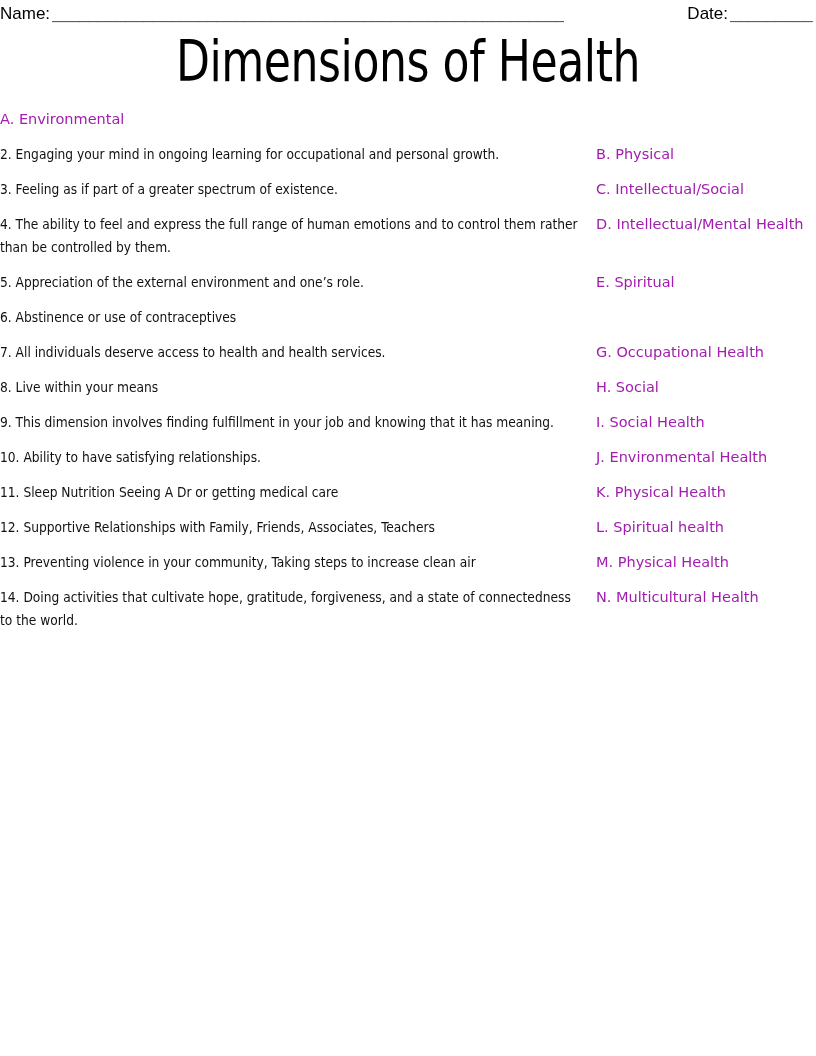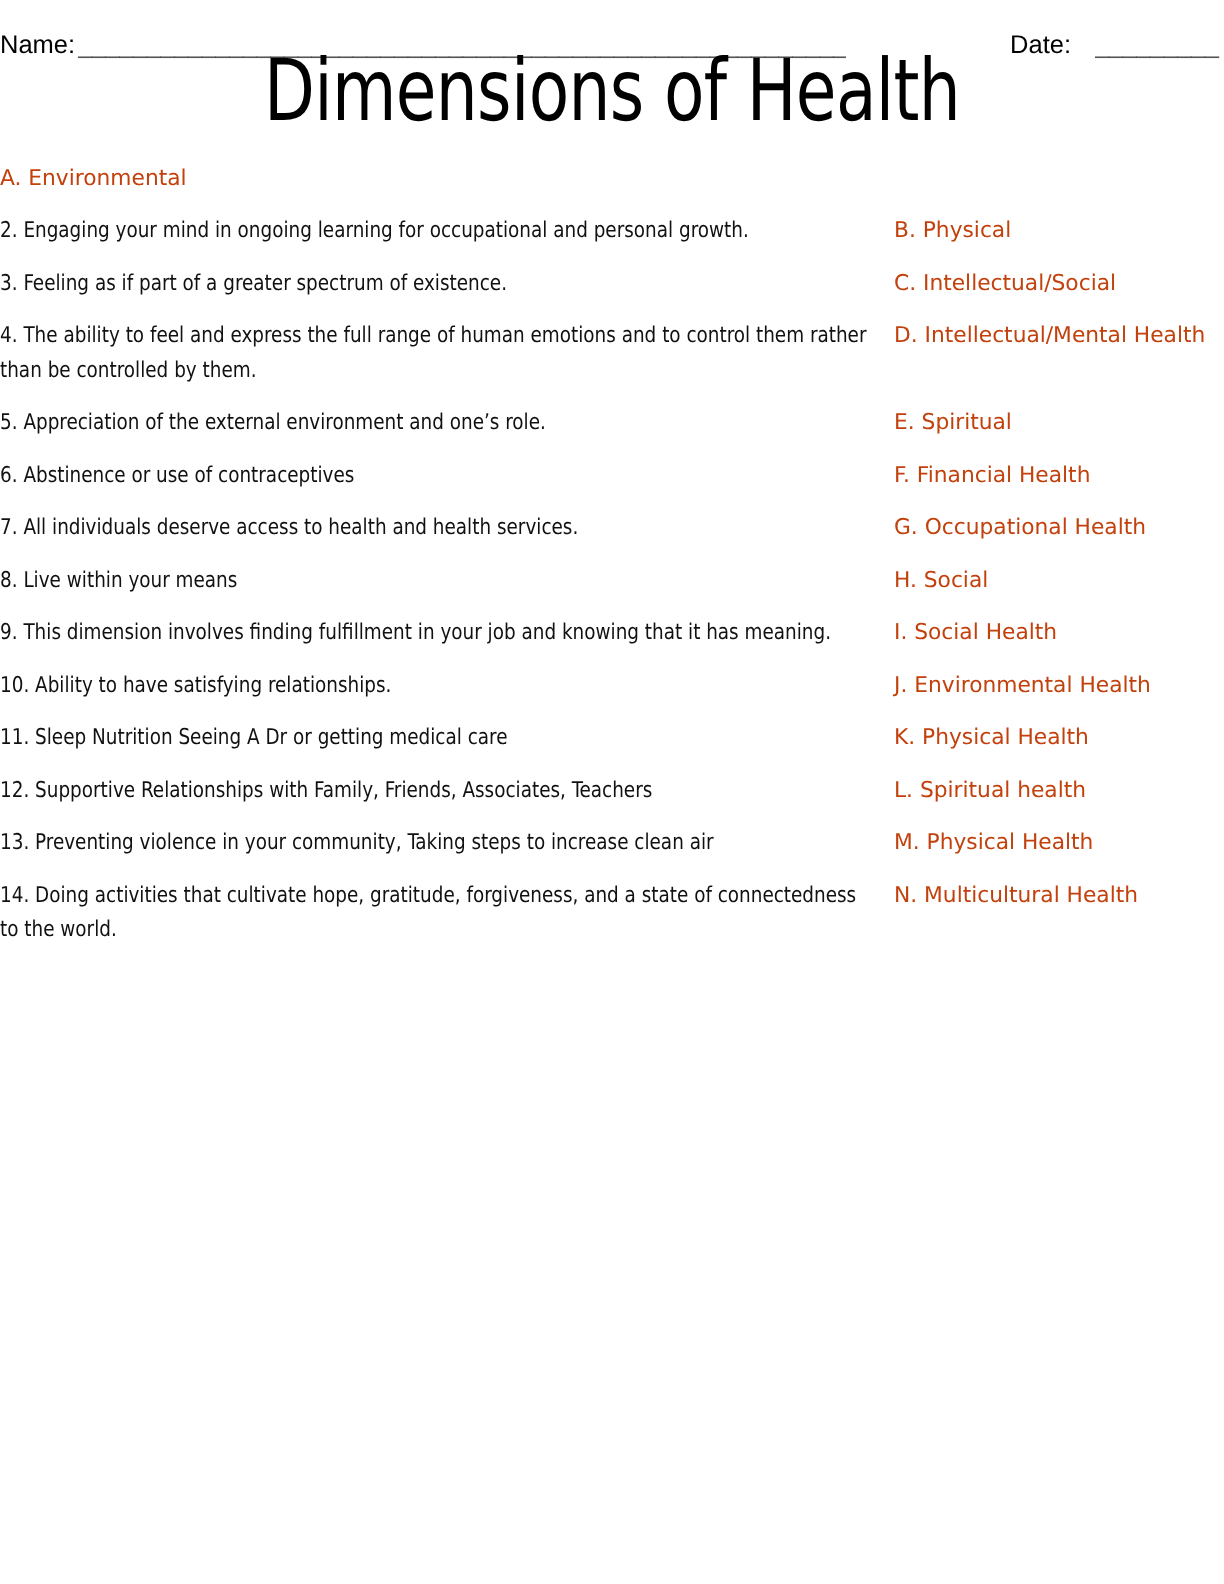--- a/index.html
+++ b/index.html
@@ -31,42 +31,42 @@
     font-size: 17px;
     color: #000000;
     white-space: nowrap;
   }
 
   .field-label {
     font-family: "Liberation Sans", sans-serif;
     font-size: 17px;
     line-height: 20px;
     color: #000;
-    padding-top: 20px;
+    padding-top: 4px;
   }
 
   .rule {
     display: inline-block;
     font-family: "Liberation Sans", sans-serif;
     font-size: 17px;
     line-height: 20px;
     color: #555;
     letter-spacing: -0.3px;
     overflow: hidden;
     padding-top: 4px;
   }
 
   .rule-name {
     width: 512px;
     margin-left: 2px;
   }
 
   .rule-date {
     width: 86px;
-    margin-left: 16px;
+    margin-left: 2px;
   }
 
   .spacer-flex { flex: 1 1 auto; }
 
   
   .title {
     position: absolute;
     left: 0;
     top: 30px;
     width: 816px;
@@ -119,21 +119,21 @@
     color: #111111;
     transform: scaleX(0.94);
     transform-origin: left top;
     width: 106%;
   }
 
   .answer-text {
     font-family: "DejaVu Sans", "Liberation Sans", sans-serif;
     font-size: 14.5px;
     line-height: 23px;
-    color: #c2410c;
+    color: #a21caf;
     white-space: nowrap;
   }
 </style>
 </head>
 <body>
 
 <div class="page">
 
   <div class="header-row">
     <span class="field-label">Name:</span>
@@ -180,23 +180,20 @@
           <div class="prompt-text">5. Appreciation of the external environment and one’s role.</div>
         </div>
         <div class="answer-cell">
           <div class="answer-text">E. Spiritual</div>
         </div>
       </div>
       <div class="row">
         <div class="prompt-cell">
           <div class="prompt-text">6. Abstinence or use of contraceptives</div>
         </div>
-        <div class="answer-cell">
-          <div class="answer-text">F. Financial Health</div>
-        </div>
       </div>
       <div class="row">
         <div class="prompt-cell">
           <div class="prompt-text">7. All individuals deserve access to health and health services.</div>
         </div>
         <div class="answer-cell">
           <div class="answer-text">G. Occupational Health</div>
         </div>
       </div>
       <div class="row">

